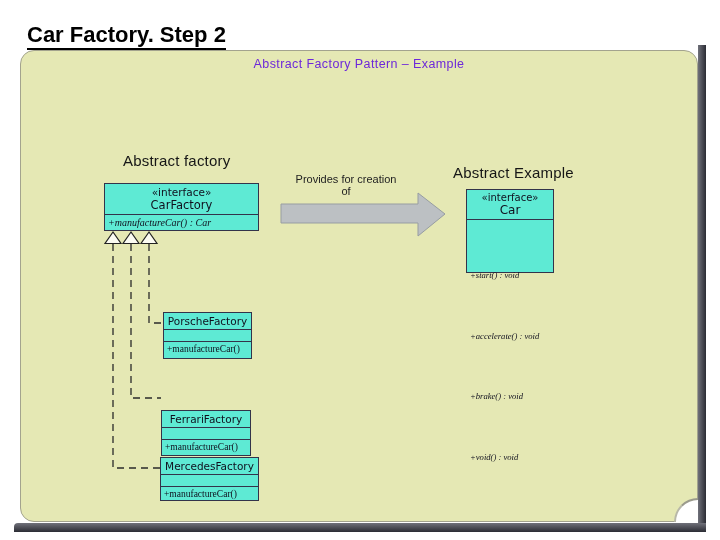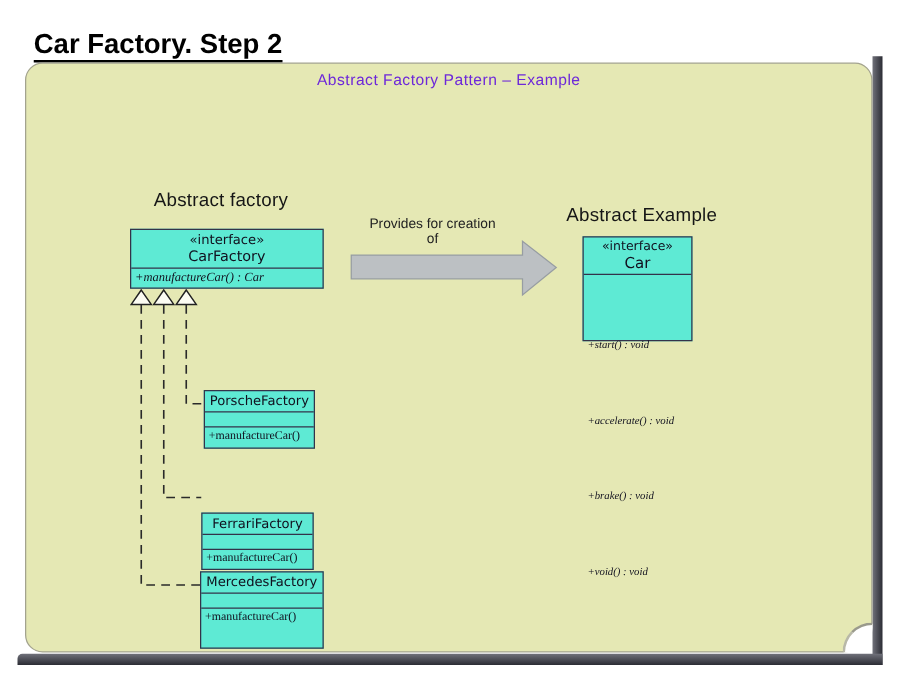--- a/index.html
+++ b/index.html
@@ -63,21 +63,21 @@
   .box-carfactory .uml-method{font-size:10px;line-height:14px;}
   .box-car{left:445px;top:138px;width:88px;height:84px;}
   .box-car .uml-stereotype{font-size:10px;}
   .box-car .uml-name{font-size:12px;}
   .box-car .uml-method{font-size:8.6px;line-height:12.5px;margin-top:48px;}
   .factory-box .uml-head{padding:2px 1px;}
   .factory-box .uml-name{font-size:10.5px;}
   .factory-box .uml-empty{height:11px;border-bottom:1px solid #33334a;}
   .box-porsche{left:142px;top:261px;width:89px;height:47px;}
   .box-ferrari{left:140px;top:359px;width:90px;height:46px;}
-  .box-mercedes{left:139px;top:406px;width:99px;height:62px;}
+  .box-mercedes{left:139px;top:406px;width:99px;height:44px;}
 </style>
 </head>
 <body>
 
 <div class="page-title">
   <span>Car Factory. Step 2</span>
 </div>
 
 <div class="shadow-right"></div>
 <div class="shadow-bottom"></div>

